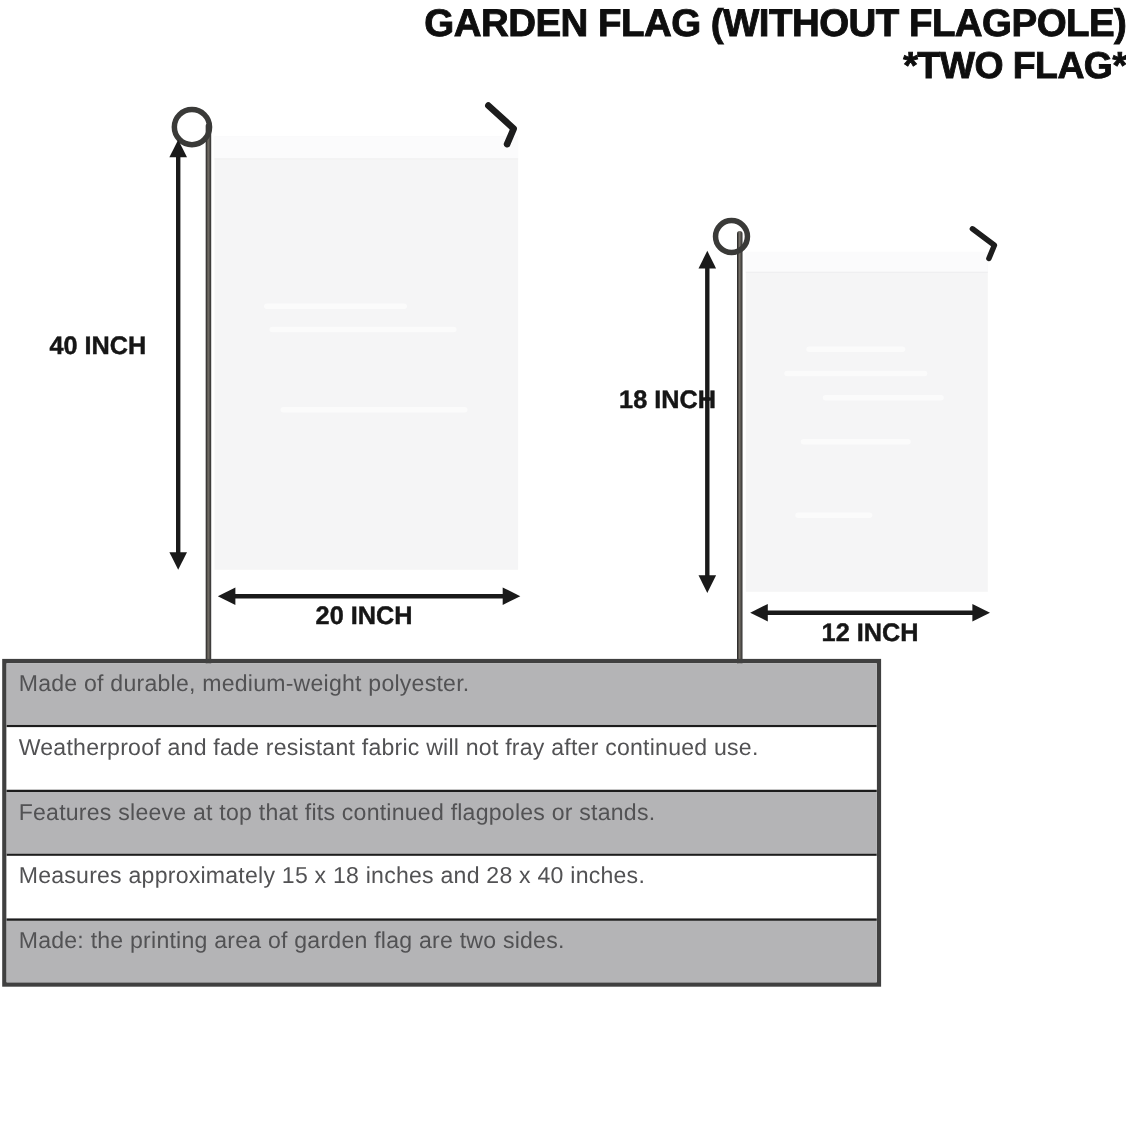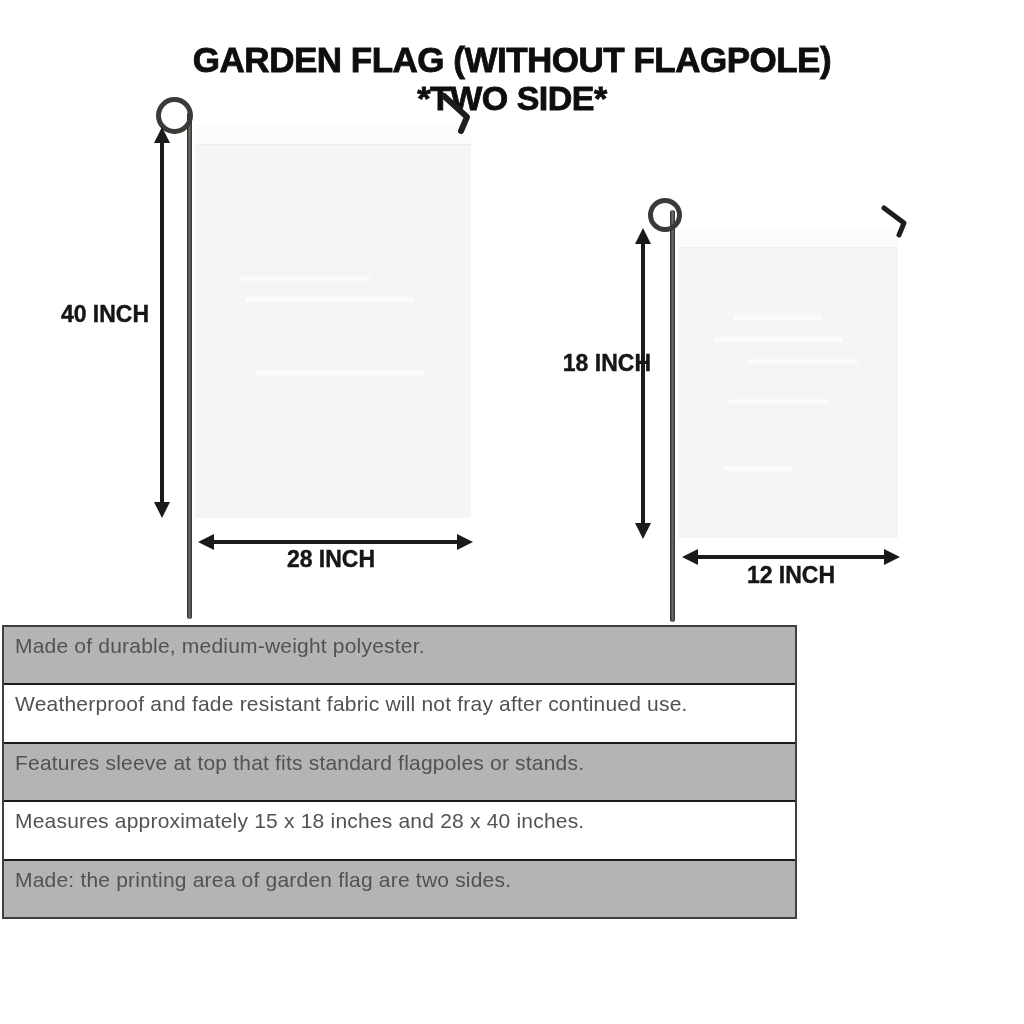--- a/index.html
+++ b/index.html
@@ -15,24 +15,23 @@
     background: #ffffff;
     overflow: hidden;
   }
 
   
   .title {
     position: absolute;
     top: 3px;
     left: 0;
     width: 100%;
-    text-align: center;
+    text-align: right;
     color: #0e0e0e;
     font-weight: 700;
-    margin-top: 38px;
   }
   .title-line1 {
     font-size: 35px;
     letter-spacing: -0.5px;
     -webkit-text-stroke: 0.8px #0e0e0e;
     line-height: 1.1;
   }
   .title-line2 {
     font-size: 34px;
     letter-spacing: -0.5px;
@@ -93,33 +92,33 @@
   
   .dim-label {
     position: absolute;
     font-size: 23px;
     font-weight: 700;
     color: #161616;
     text-align: center;
     -webkit-text-stroke: 0.4px #161616;
     white-space: nowrap;
   }
-  .label-40 { left: 45px;  top: 301px; width: 120px; }
+  .label-40 { left: 29px;  top: 301px; width: 120px; }
   .label-28 { left: 251px; top: 546px; width: 160px; }
   .label-18 { left: 531px; top: 350px; width: 120px; text-align: right; }
   .label-12 { left: 711px; top: 562px; width: 160px; }
 
   
   .features-table {
     position: absolute;
     left: 2px;
-    top: 625px;
+    top: 599px;
     width: 791px;
     height: 290px;
-    border: 2px solid #404040;
+    border: 4px solid #404040;
     display: flex;
     flex-direction: column;
   }
   .feature-row {
     flex: 1;
     box-sizing: border-box;
     padding: 7px 10px 0 11px;
     font-size: 21px;
     letter-spacing: 0.2px;
     color: #525254;
@@ -128,21 +127,21 @@
   .feature-row.shaded { background: #b4b4b6; }
   .feature-row.plain  { background: #ffffff; }
 </style>
 </head>
 <body>
 
 <div class="canvas">
 
   <header class="title">
     <div class="title-line1">GARDEN FLAG (WITHOUT FLAGPOLE)</div>
-    <div class="title-line2">*TWO SIDE*</div>
+    <div class="title-line2">*TWO FLAG*</div>
   </header>
 
   <div>
     <div class="flag flag-large">
       <div class="sleeve"></div>
       <div class="streak" style="left:45px; top:152px; width:130px; height:5px;"></div>
       <div class="streak" style="left:50px; top:173px; width:170px; height:5px;"></div>
       <div class="streak" style="left:60px; top:246px; width:170px; height:5px;"></div>
     </div>
     <div class="pole pole-large"></div>
@@ -155,21 +154,21 @@
       <line x1="10" y1="14" x2="10" y2="379"></line>
       <polygon points="10,1 2,17 18,17"></polygon>
       <polygon points="10,392 2,376 18,376"></polygon>
     </svg>
     <svg class="dim-arrow h-arrow-large" width="277" height="20" viewBox="0 0 277 20">
       <line x1="14" y1="10" x2="263" y2="10"></line>
       <polygon points="1,10 17,2 17,18"></polygon>
       <polygon points="276,10 260,2 260,18"></polygon>
     </svg>
     <div class="dim-label label-40">40 INCH</div>
-    <div class="dim-label label-28">28 INCH</div>
+    <div class="dim-label label-28">20 INCH</div>
   </div>
 
   <div>
     <div class="flag flag-small">
       <div class="sleeve" style="height:18px;"></div>
       <div class="streak" style="left:55px; top:86px; width:90px; height:5px;"></div>
       <div class="streak" style="left:35px; top:108px; width:130px; height:5px;"></div>
       <div class="streak" style="left:70px; top:130px; width:110px; height:5px;"></div>
       <div class="streak" style="left:50px; top:170px; width:100px; height:5px;"></div>
       <div class="streak" style="left:45px; top:237px; width:70px; height:5px;"></div>
@@ -190,18 +189,18 @@
       <polygon points="1,10 17,2 17,18"></polygon>
       <polygon points="219,10 203,2 203,18"></polygon>
     </svg>
     <div class="dim-label label-18">18 INCH</div>
     <div class="dim-label label-12">12 INCH</div>
   </div>
 
   <div class="features-table">
     <div class="feature-row shaded">Made of durable, medium-weight polyester.</div>
     <div class="feature-row plain">Weatherproof and fade resistant fabric will not fray after continued use.</div>
-    <div class="feature-row shaded">Features sleeve at top that fits standard flagpoles or stands.</div>
+    <div class="feature-row shaded">Features sleeve at top that fits continued flagpoles or stands.</div>
     <div class="feature-row plain">Measures approximately 15 x 18 inches and 28 x 40 inches.</div>
     <div class="feature-row shaded">Made: the printing area of garden flag are two sides.</div>
   </div>
 
 </div>
 
 </body></html>

